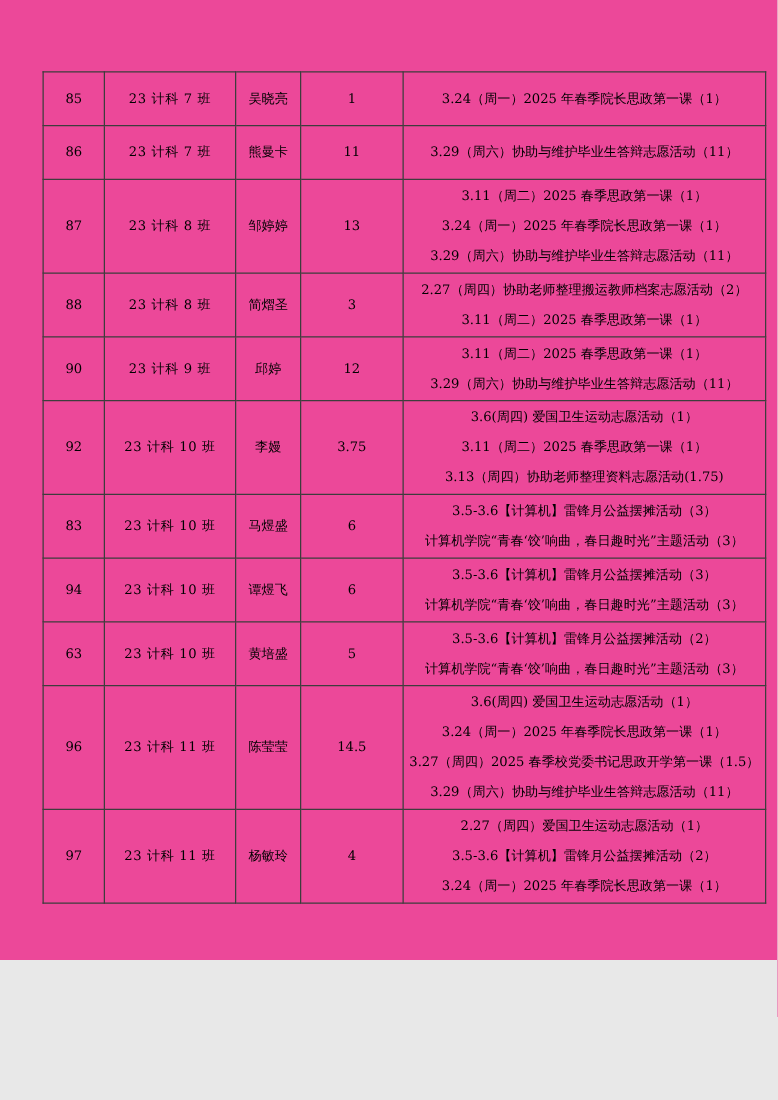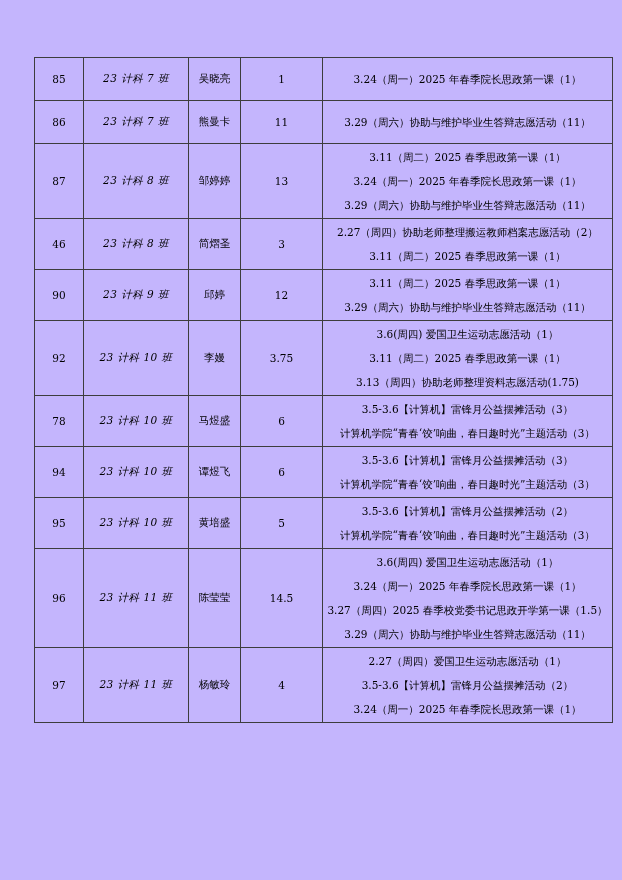--- a/index.html
+++ b/index.html
@@ -3,22 +3,22 @@
 <meta charset="utf-8">
 <style>
   html, body {
     margin: 0;
     padding: 0;
     background: #e8e8e8;
   }
   .page {
     position: relative;
     width: 622px;
-    height: 880px;
-    background: #c4b5fd;
+    height: 768px;
+    background: #ec4899;
     overflow: hidden;
     font-family: "DejaVu Serif", "Liberation Serif", serif;
     color: #000000;
   }
   table.volunteer-table {
     position: absolute;
     left: 34px;
     top: 57px;
     width: 553px;
     border-collapse: collapse;
@@ -29,21 +29,21 @@
     text-align: center;
     vertical-align: middle;
     font-size: 10.5px;
     padding: 1px 2px;
     overflow: hidden;
   }
   table.volunteer-table tr {
     height: 43px; 
   }
   td.col-no     { width: 44px; }
-  td.col-class  { width: 100px; letter-spacing: 0.5px; font-style: italic; }
+  td.col-class  { width: 100px; letter-spacing: 0.5px; }
   td.col-name   { width: 47px; margin-left: 40px; }
   td.col-hours  { width: 77px; }
   td.col-acts   { width: 285px; }
   .activity-line {
     line-height: 24px;
     white-space: nowrap;
   }
 </style>
 </head>
 <body>
@@ -74,21 +74,21 @@
     <td class="col-class">23 计科 8 班</td>
     <td class="col-name">邹婷婷</td>
     <td class="col-hours">13</td>
     <td class="col-acts">
             <div class="activity-line">3.11（周二）2025 春季思政第一课（1）</div>
             <div class="activity-line">3.24（周一）2025 年春季院长思政第一课（1）</div>
             <div class="activity-line">3.29（周六）协助与维护毕业生答辩志愿活动（11）</div>
           </td>
   </tr>
         <tr>
-    <td class="col-no">46</td>
+    <td class="col-no">88</td>
     <td class="col-class">23 计科 8 班</td>
     <td class="col-name">简熠圣</td>
     <td class="col-hours">3</td>
     <td class="col-acts">
             <div class="activity-line">2.27（周四）协助老师整理搬运教师档案志愿活动（2）</div>
             <div class="activity-line">3.11（周二）2025 春季思政第一课（1）</div>
           </td>
   </tr>
         <tr>
     <td class="col-no">90</td>
@@ -105,41 +105,41 @@
     <td class="col-class">23 计科 10 班</td>
     <td class="col-name">李嫚</td>
     <td class="col-hours">3.75</td>
     <td class="col-acts">
             <div class="activity-line">3.6(周四) 爱国卫生运动志愿活动（1）</div>
             <div class="activity-line">3.11（周二）2025 春季思政第一课（1）</div>
             <div class="activity-line">3.13（周四）协助老师整理资料志愿活动(1.75)</div>
           </td>
   </tr>
         <tr>
-    <td class="col-no">78</td>
+    <td class="col-no">83</td>
     <td class="col-class">23 计科 10 班</td>
     <td class="col-name">马煜盛</td>
     <td class="col-hours">6</td>
     <td class="col-acts">
             <div class="activity-line">3.5-3.6【计算机】雷锋月公益摆摊活动（3）</div>
             <div class="activity-line">计算机学院“青春‘饺’响曲，春日趣时光”主题活动（3）</div>
           </td>
   </tr>
         <tr>
     <td class="col-no">94</td>
     <td class="col-class">23 计科 10 班</td>
     <td class="col-name">谭煜飞</td>
     <td class="col-hours">6</td>
     <td class="col-acts">
             <div class="activity-line">3.5-3.6【计算机】雷锋月公益摆摊活动（3）</div>
             <div class="activity-line">计算机学院“青春‘饺’响曲，春日趣时光”主题活动（3）</div>
           </td>
   </tr>
         <tr>
-    <td class="col-no">95</td>
+    <td class="col-no">63</td>
     <td class="col-class">23 计科 10 班</td>
     <td class="col-name">黄培盛</td>
     <td class="col-hours">5</td>
     <td class="col-acts">
             <div class="activity-line">3.5-3.6【计算机】雷锋月公益摆摊活动（2）</div>
             <div class="activity-line">计算机学院“青春‘饺’响曲，春日趣时光”主题活动（3）</div>
           </td>
   </tr>
         <tr>
     <td class="col-no">96</td>

